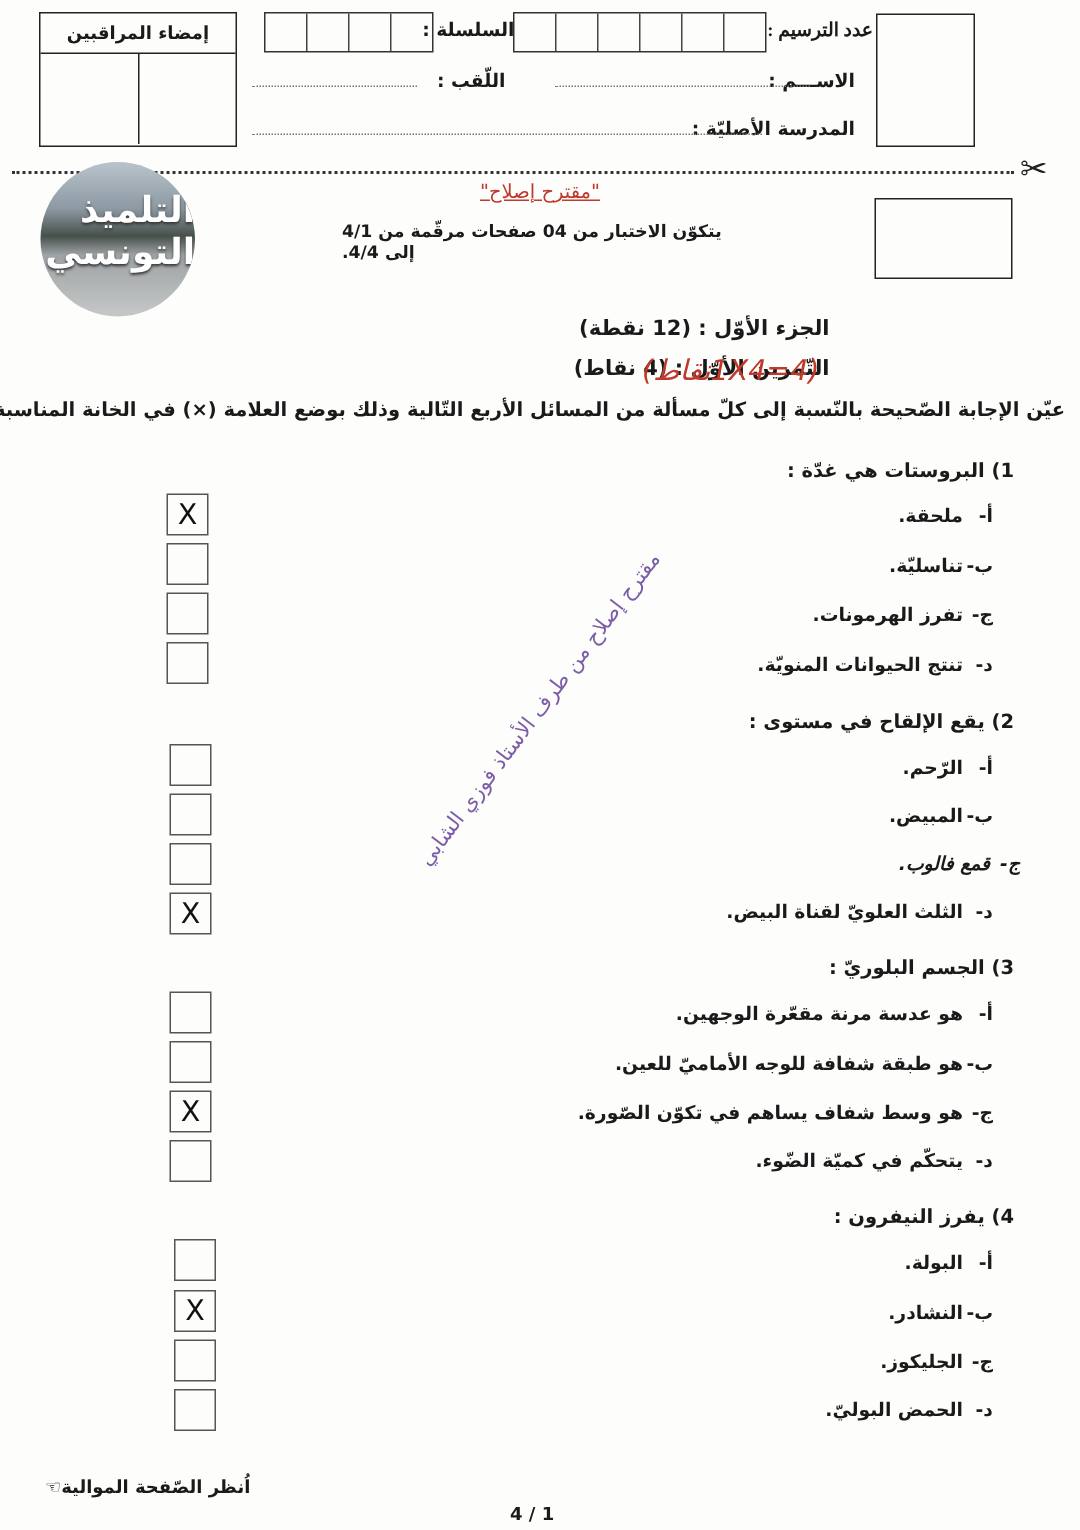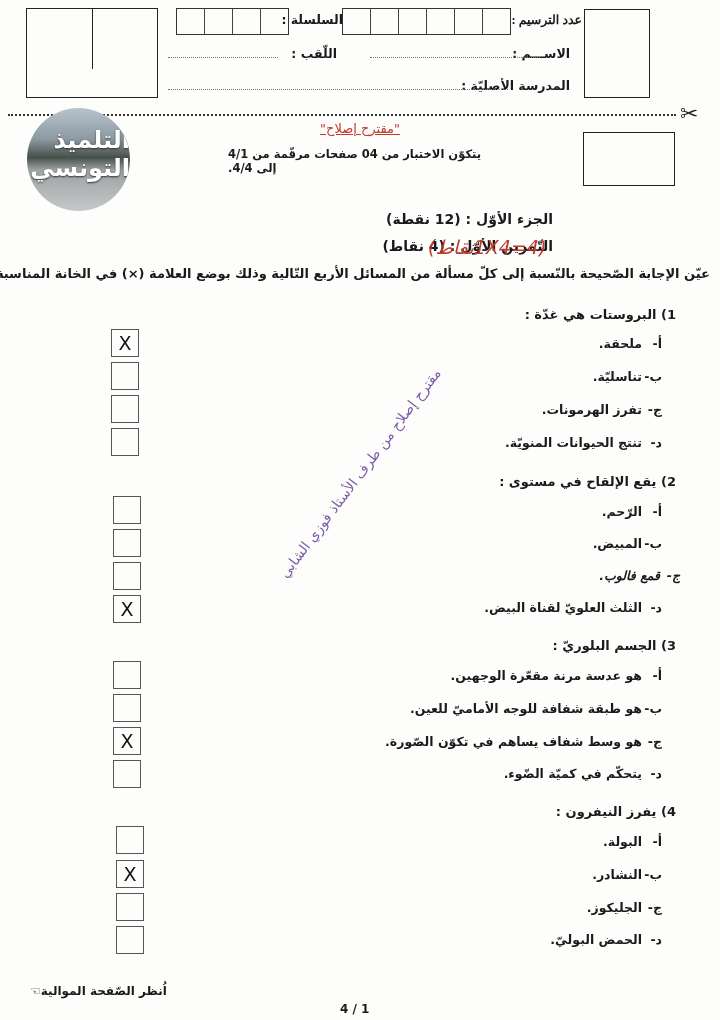--- a/index.html
+++ b/index.html
@@ -82,20 +82,21 @@
 <div class="abs hdr-label rtl" style="right:150px; top:46px;">الاســـم :</div>
 <div class="abs dotted-line" style="left:370px; top:56px; width:170px;"></div>
 
 <div class="abs hdr-label rtl" style="right:383px; top:46px;">اللّقب :</div>
 <div class="abs dotted-line" style="left:168px; top:56px; width:110px;"></div>
 
 <div class="abs hdr-label rtl" style="right:150px; top:78px;">المدرسة الأصليّة :</div>
 <div class="abs dotted-line" style="left:168px; top:88px; width:340px;"></div>
 
 <div class="abs sig-table">
+  <div class="sig-head rtl">إمضاء المراقبين</div>
   <div class="sig-body">
     <div class="sig-cell"></div>
     <div class="sig-cell"></div>
   </div>
 </div>
 
 <div class="abs cut-line"></div>
 <div class="abs scissors">✂</div>
 
 <div class="abs logo-circle">

